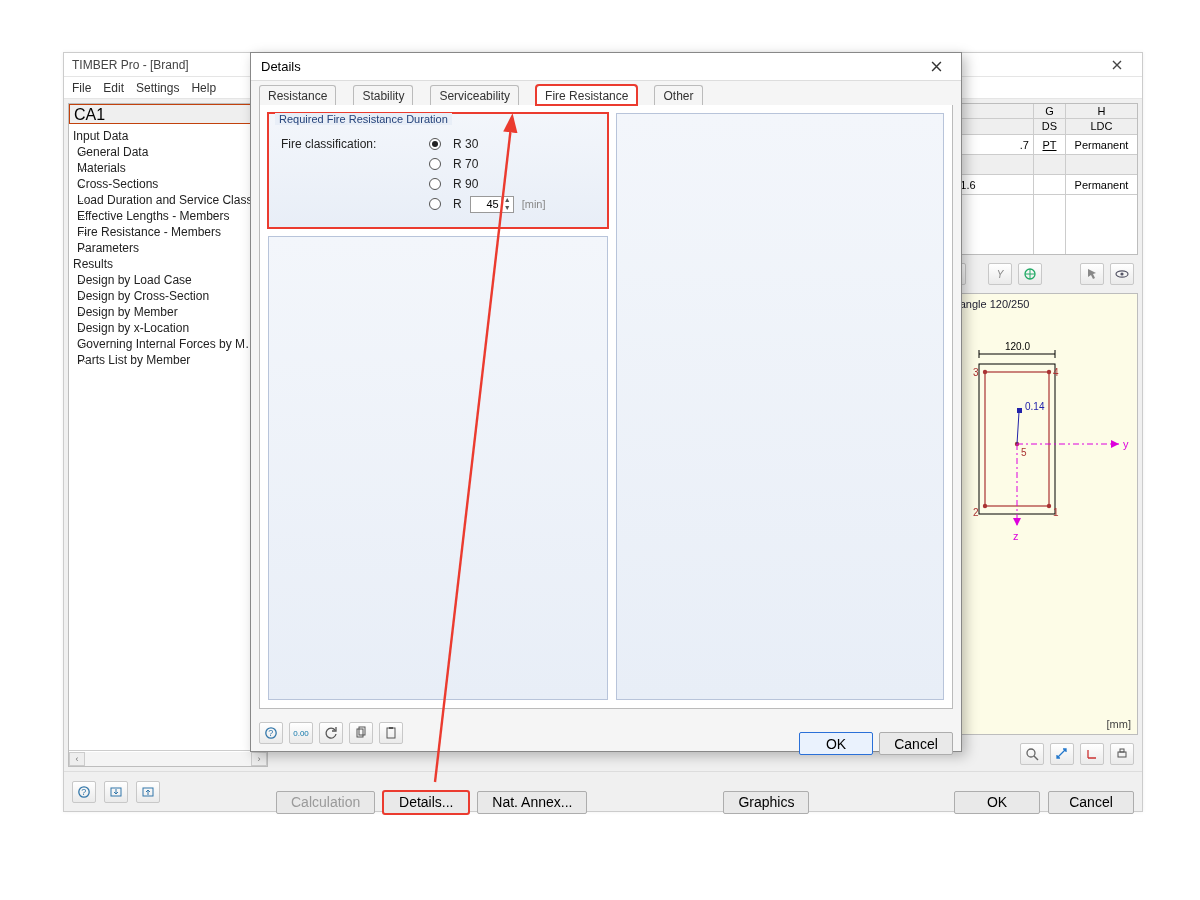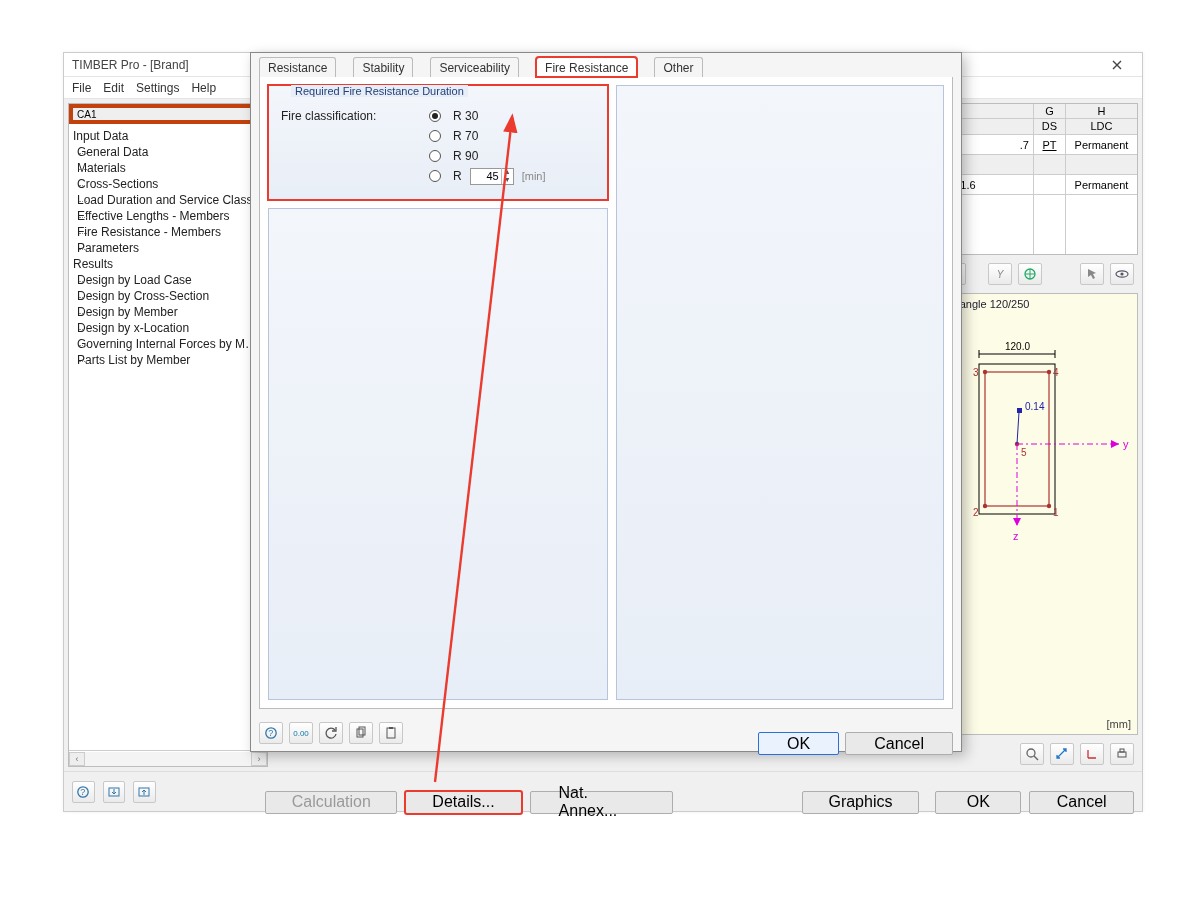--- a/index.html
+++ b/index.html
@@ -6,21 +6,21 @@
   html, body { margin:0; padding:0; background:#fff; }
   #stage { position:relative; width:1200px; height:900px; background:#fff; overflow:hidden; }
   .main-window { position:absolute; left:63px; top:52px; width:1080px; height:760px; border:1px solid #ccc; background:#f0f0f0; box-shadow:0 0 4px rgba(0,0,0,.06); }
   .titlebar { height:24px; background:#fff; display:flex; align-items:center; padding:0 8px; border-bottom:1px solid #e5e5e5; font-size:12px; color:#444; }
   .titlebar .spacer { flex:1; }
   .titlebar .wctl { width:34px; height:22px; display:flex; align-items:center; justify-content:center; color:#666; }
   .titlebar .wctl svg { width:10px; height:10px; }
   .menubar { height:22px; background:#fff; display:flex; align-items:center; gap:12px; padding:0 8px; border-bottom:1px solid #e5e5e5; font-size:12px; color:#333; }
   .content-row { display:flex; height:calc(100% - 24px - 22px - 40px); }
   .side { width:200px; background:#fff; border:1px solid #bdbdbd; margin:4px; display:flex; flex-direction:column; }
-  .side select { width:100%; font-size:10px; height:20px; border:4px solid #c2410c; }
+  .side select { width:100%; font-size:16px; height:20px; border:1px solid #c2410c; }
   .tree { flex:1; overflow:hidden; font-size:12px; color:#222; padding:4px 0; }
   .tree .node { padding:1px 4px 1px 8px; white-space:nowrap; overflow:hidden; text-overflow:ellipsis; }
   .tree .root  { padding-left:4px; }
   .tree .child { position:relative; }
   .tree .child::before { content:""; position:absolute; left:10px; top:9px; width:8px; height:0; border-top:1px dotted #888; }
   .side .hscroll { height:16px; border-top:1px solid #ccc; display:flex; align-items:center; }
   .side .hscroll .cap { width:16px; height:14px; background:#eee; border:1px solid #ccc; display:flex; align-items:center; justify-content:center; font-size:9px; color:#777; }
   .side .hscroll .track { flex:1; height:14px; background:#f4f4f4; }
   .main-center { flex:1; margin:4px 4px 4px 0; }
   .right-stack { width:200px; margin:4px 4px 4px 0; display:flex; flex-direction:column; gap:6px; }
@@ -31,36 +31,36 @@
   .grid-col .h2 { font-size:11px; text-align:center; height:15px; line-height:15px; background:#efefef; }
   .grid-row { height:20px; display:flex; font-size:11px; }
   .grid-row .cell { border-left:1px solid #ccc; border-top:1px solid #ccc; display:flex; align-items:center; justify-content:center; }
   .tool-row { height:26px; display:flex; align-items:center; gap:6px; padding:0 4px; }
   .tbtn { width:24px; height:22px; border:1px solid #c8c8c8; background:linear-gradient(#fff,#eaeaea); border-radius:2px; display:flex; align-items:center; justify-content:center; }
   .tbtn svg { width:14px; height:14px; }
   .preview { flex:1; border:1px solid #bdbdbd; background:#fdfce7; position:relative; overflow:hidden; }
   .preview .caption { position:absolute; left:6px; top:4px; font-size:11px; color:#223; }
   .preview .mm { position:absolute; right:6px; bottom:4px; font-size:11px; color:#444; }
   .bottom-strip { height:40px; display:flex; align-items:center; padding:0 8px; gap:8px; background:#f0f0f0; border-top:1px solid #ddd; }
-  .btn { height:23px; padding:0 28px; border:1px solid #adadad; background:#e9e9e9; font-size:16px; border-radius:2px; display:flex; align-items:center; justify-content:center;margin-top:21px; }
+  .btn { height:23px; padding:0 14px; border:1px solid #adadad; background:#e9e9e9; font-size:14px; border-radius:2px; display:flex; align-items:center; justify-content:center;margin-top:21px; }
   .btn.disabled { color:#9a9a9a; }
   .btn.wide { min-width:86px; }
   .flex-spacer { flex:1; }
   .highlight-red { outline:2px solid #eb3b2f; outline-offset:-1px; }
 
   .dialog { position:absolute; left:250px; top:52px; width:712px; height:700px; background:#f5f5f5; border:1px solid #888; box-shadow:4px 4px 12px rgba(0,0,0,.25); display:flex; flex-direction:column; z-index:10; }
   .dlg-title { height:28px; background:#fff; border-bottom:1px solid #ddd; display:flex; align-items:center; padding:0 10px; font-size:13px; }
   .dlg-title .spacer { flex:1; }
   .dlg-close { width:30px; height:24px; display:flex; align-items:center; justify-content:center; }
   .dlg-tabs { display:flex; height:24px; padding:4px 8px 0 8px; gap:16px; font-size:12px; }
   .dlg-tab { padding:3px 8px; border:1px solid #bbb; border-bottom:none; background:#f5f5f5; border-radius:3px 3px 0 0; margin-right:1px; color:#333; }
   .dlg-tab.active { background:#fff; position:relative; z-index:2; }
   .dlg-body { flex:1; margin:0 8px 6px 8px; border:1px solid #bbb; background:#fff; border-top:none; display:flex; gap:8px; padding:8px; }
   .groupbox { border:1px solid #b8c4da; position:relative; }
-  .groupbox .legend { position:absolute; left:22px; top:-1px; transform:none; background:#e8eef7; font-size:11px; color:#24427a; padding:0 4px; }
+  .groupbox .legend { position:absolute; left:6px; top:-1px; transform:none; background:#e8eef7; font-size:11px; color:#24427a; padding:0 4px; }
   .group-left-top  { width:340px; height:115px; background:linear-gradient(#f3f6fb,#e8eef7); }
   .group-left-bot  { width:340px; flex:1; background:linear-gradient(#f3f6fb,#e8eef7); }
   .group-right     { flex:1; background:linear-gradient(#f3f6fb,#e8eef7); }
   .radio-block { padding:20px 10px 6px 12px; font-size:12px; color:#222; }
   .radio-row { display:flex; align-items:center; height:20px; gap:8px; }
   .radio-dot { width:12px; height:12px; border:1px solid #555; border-radius:50%; display:flex; align-items:center; justify-content:center; background:#fff; }
   .radio-dot.sel::after { content:""; width:6px; height:6px; border-radius:50%; background:#222; }
   .radio-row .lab { width:140px; }
   .radio-row .rtxt { margin-left:4px; }
   .spin { display:inline-flex; align-items:center; border:1px solid #999; background:#fff; height:17px; }
@@ -271,20 +271,29 @@
       <div class="btn wide">Nat. Annex...</div>
       <div style="width:120px;"></div>
       <div class="btn wide">Graphics</div>
       <span class="flex-spacer"></span>
       <div class="btn wide">OK</div>
       <div class="btn wide">Cancel</div>
     </div>
   </div>
 
   <div class="dialog">
+    <div class="dlg-title">
+      <span>Details</span>
+      <span class="spacer"></span>
+      <span class="dlg-close">
+          <svg width="11" height="11" viewBox="0 0 10 10">
+            <path d="M1 1L9 9M9 1L1 9" stroke="#333" stroke-width="1.3"></path>
+          </svg>
+        </span>
+    </div>
     <div class="dlg-tabs">
       <div class="dlg-tab">Resistance</div>
       <div class="dlg-tab">Stability</div>
       <div class="dlg-tab">Serviceability</div>
       <div class="dlg-tab active highlight-red">Fire Resistance</div>
       <div class="dlg-tab">Other</div>
     </div>
     <div class="dlg-body">
       <div style="display:flex;flex-direction:column;gap:8px;">
         <div class="groupbox group-left-top highlight-red">

